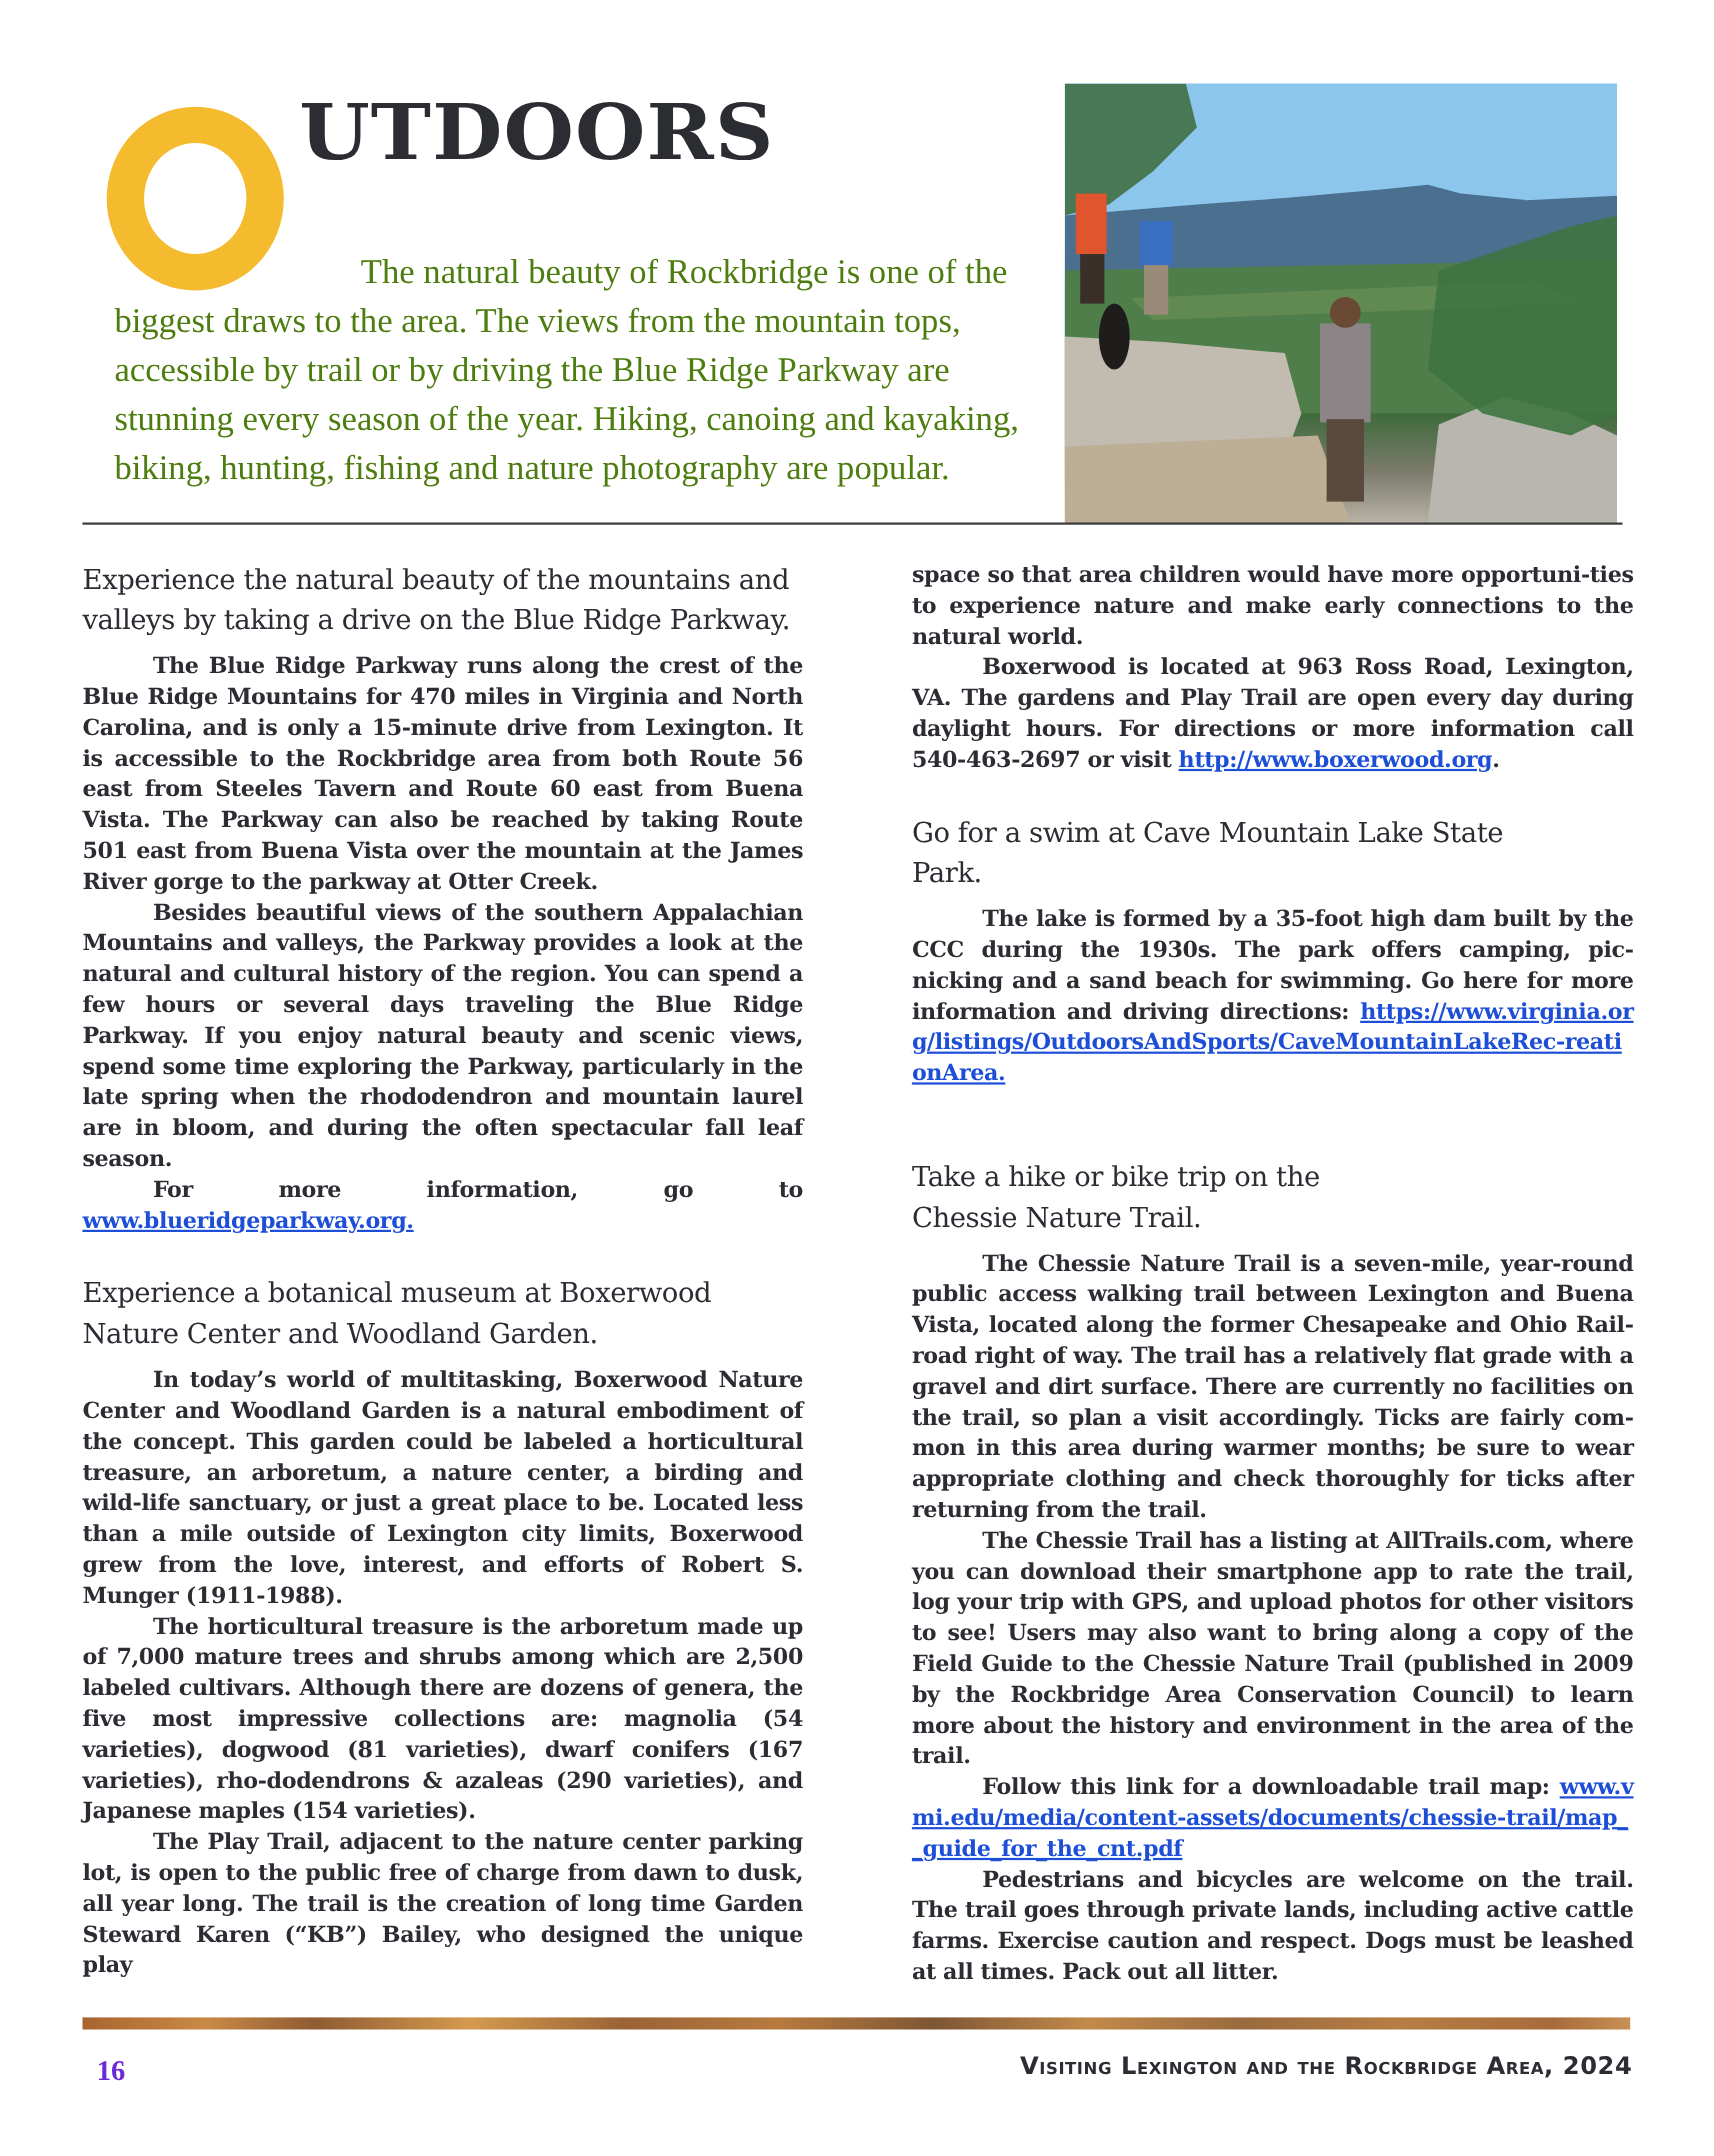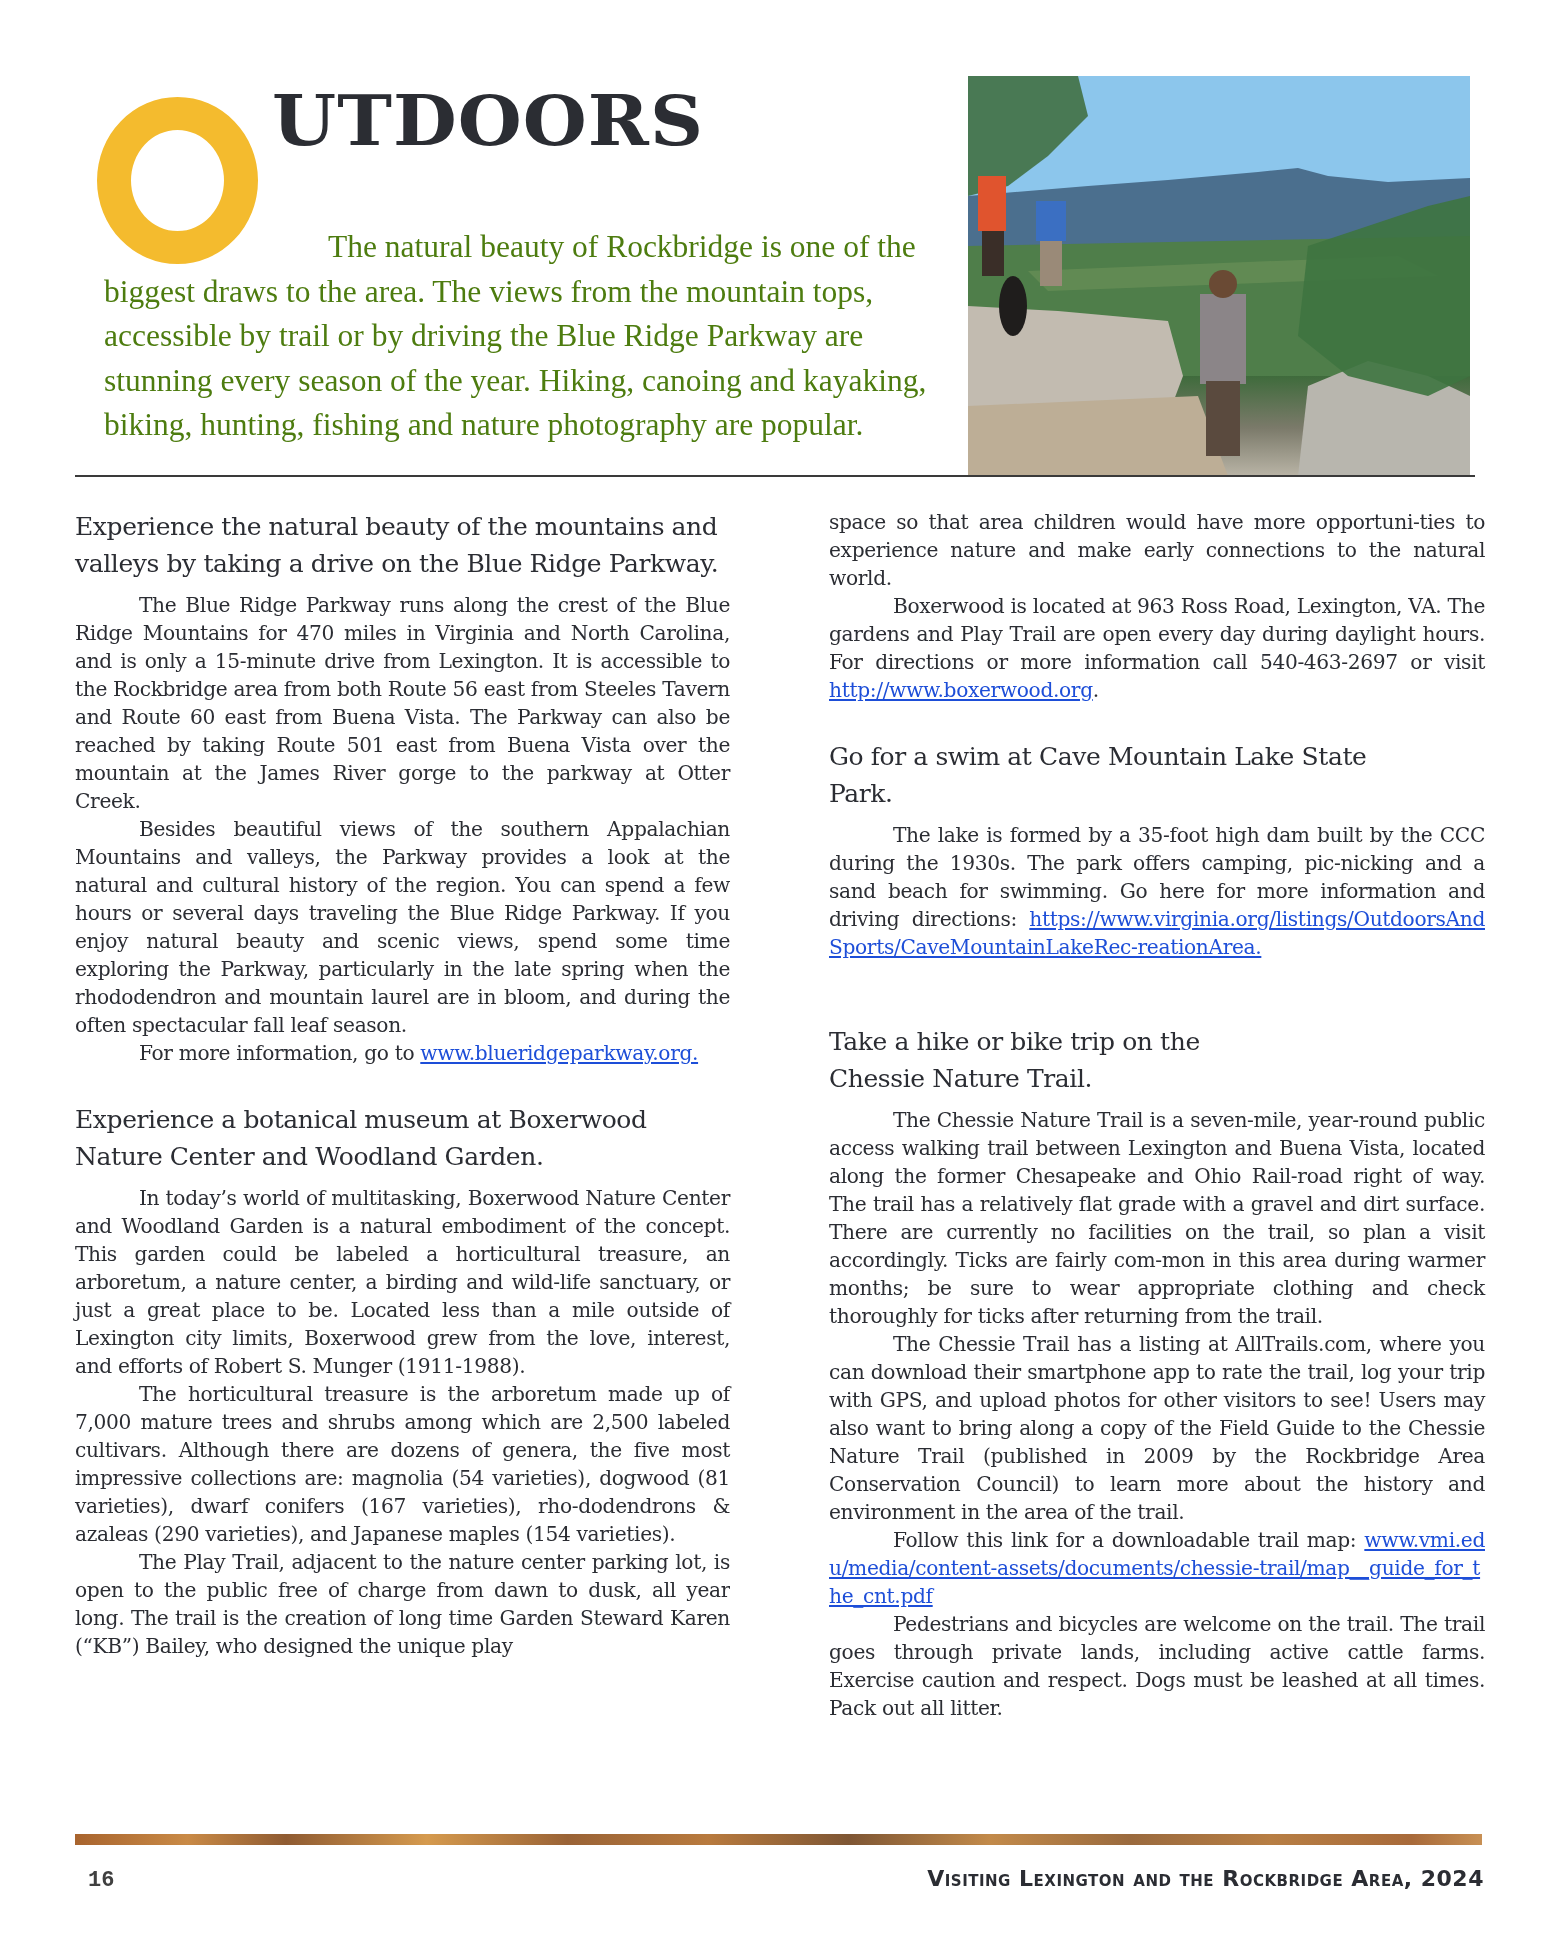--- a/index.html
+++ b/index.html
@@ -31,37 +31,37 @@
     position: absolute; left: 75px; top: 475px; width: 1400px; height: 2px; background: #3a3a3a;
   }
 
   .col {
     position: absolute; width: 660px;
     font-family: "DejaVu Serif", serif; font-size: 20.2px; line-height: 28px; color: #2b2d33;
     text-align: justify; letter-spacing: -0.35px;
   }
   .col.left { left: 75px; top: 508px; width: 655px; }
   .col.right { left: 829px; top: 508px; width: 656px; }
-  .col p { margin: 0; text-indent: 64px; }
+  .col p { margin: 0; text-indent: 64px; font-weight: bold; }
   .col p.noindent { text-indent: 0; }
   .col h2 {
     font-family: "DejaVu Serif", serif; font-weight: normal; font-size: 25px; line-height: 37px;
     margin: 0 0 9px 0; text-align: left; letter-spacing: -0.4px; color: #2b2d33;
   }
   .col a { color: #1d4ed8; text-decoration: underline; }
   .gap-sm { height: 34px; }
   .gap-lg { height: 62px; }
 
   .footer-bar {
     position: absolute; left: 75px; top: 1834px; width: 1407px; height: 11px;
     background: linear-gradient(90deg, #a8642e 0%, #c98a46 8%, #8f5b32 15%, #d59a4e 25%, #9a6336 35%, #b87a3e 45%, #7e5634 55%, #c28a4a 65%, #9a6a3e 75%, #b77e44 85%, #a86a3a 95%, #c89054 100%);
   }
   .page-num {
     position: absolute; left: 88px; top: 1868px;
-    font-family: Liberation Mono, monospace; font-weight: bold; font-size: 22px; color: #404040;
+    font-family: Liberation Serif, serif; font-weight: bold; font-size: 26px; color: #6d28d9;
   }
   .running-title {
     position: absolute; right: 74px; top: 1866px;
     font-family: "DejaVu Sans", sans-serif; font-weight: bold; font-size: 22px; color: #2b2d33;
     font-variant: small-caps; letter-spacing: 0.5px;
   }
 </style>
 </head>
 <body>
 

